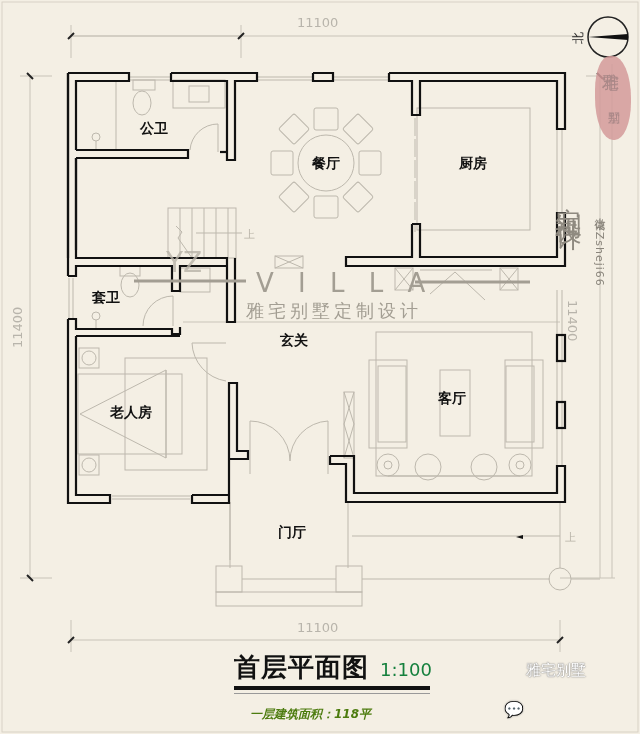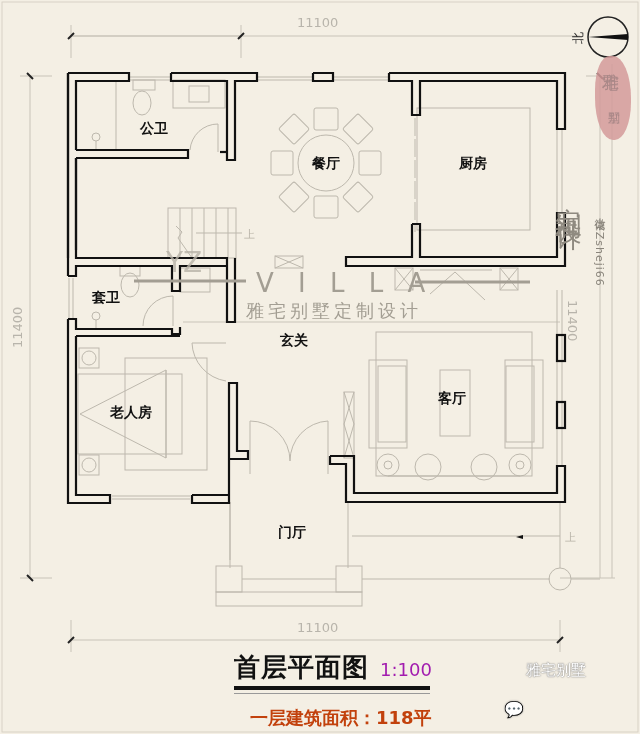--- a/index.html
+++ b/index.html
@@ -3,24 +3,24 @@
 <meta charset="utf-8">
 <style>
   html, body { margin:0; padding:0; }
   body { width:640px; height:734px; background:#f4efe4; overflow:hidden; position:relative; font-family:"DejaVu Sans", sans-serif; }
   .frame { position:absolute; left:0; top:0; width:520px; height:734px; }
   svg text { font-family:"DejaVu Sans", sans-serif; }
   .room-label { font-size:14px; fill:#111; font-weight:bold; }
   .dim { font-size:13px; fill:#b8b4ab; }
   .wm { fill:#9b968c; }
   .title { position:absolute; left:234px; top:650px; font-size:26px; color:#111; letter-spacing:1px; font-weight:bold; }
-  .scale { position:absolute; left:380px; top:659px; font-size:18px; color:#a21caf; }
+  .scale { position:absolute; left:380px; top:659px; font-size:18px; color:#15803d; }
   .title-line { position:absolute; left:234px; top:686px; width:196px; height:4px; background:#111; }
   .title-line2 { position:absolute; left:234px; top:693px; width:196px; height:1px; background:#999; }
-  .area { position:absolute; left:250px; top:706px; font-size:18px; color:#c2410c; font-weight:bold; }
+  .area { position:absolute; left:250px; top:706px; font-size:12px; color:#4d7c0f; font-weight:bold;font-style:italic; }
   .brand { position:absolute; left:526px; top:661px; font-size:15px; color:#fff; text-shadow:0 0 2px #888, 0 0 1px #666; }
   .brand-icon { position:absolute; left:504px; top:700px; font-size:16px; color:#fff; text-shadow:0 0 2px #888; }
   .wechat { position:absolute; left:591px; top:210px; writing-mode:vertical-rl; font-size:11px; color:#8a857c; letter-spacing:1px; }
   .vert-design { position:absolute; left:552px; top:186px; writing-mode:vertical-rl; font-size:26px; color:#8f8a80; letter-spacing:6px; }
   .seal { position:absolute; left:595px; top:56px; width:36px; height:84px; background:#d49a9a; border-radius:40% 50% 45% 50%; opacity:0.85; }
   .seal-text { position:absolute; left:601px; top:60px; writing-mode:vertical-rl; font-size:17px; color:#a88; line-height:20px; }
   .seal-text2 { position:absolute; left:605px; top:102px; writing-mode:vertical-rl; font-size:12px; color:#a88; }
 </style>
 </head>
 <body>

